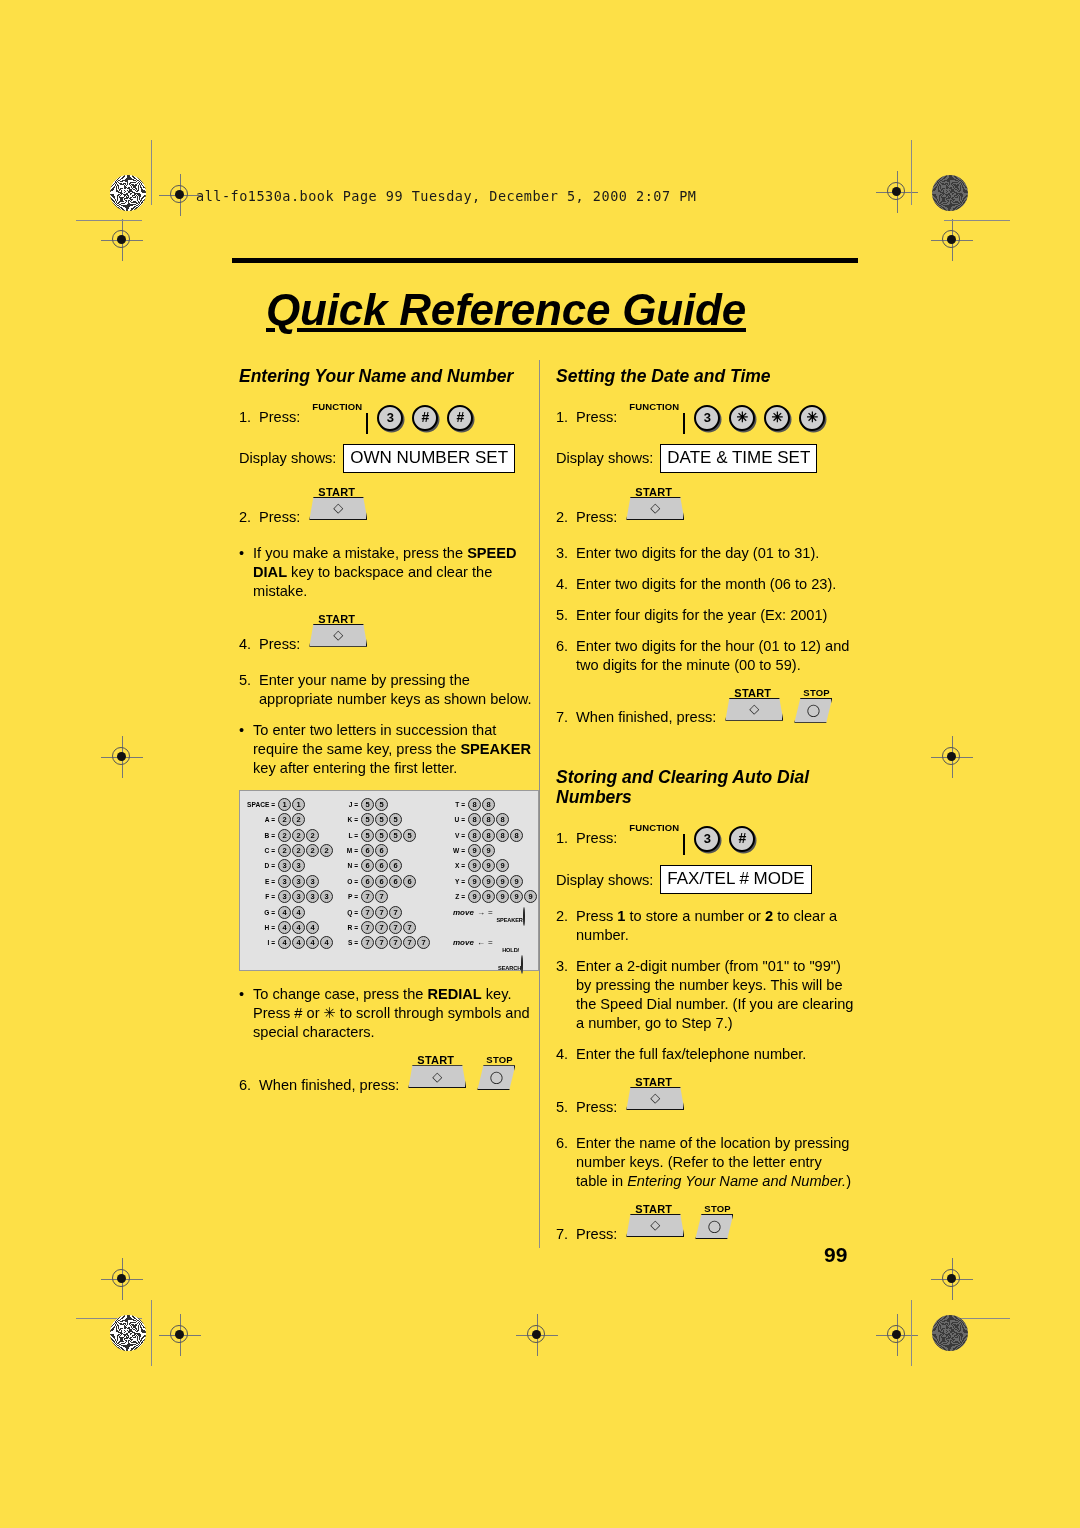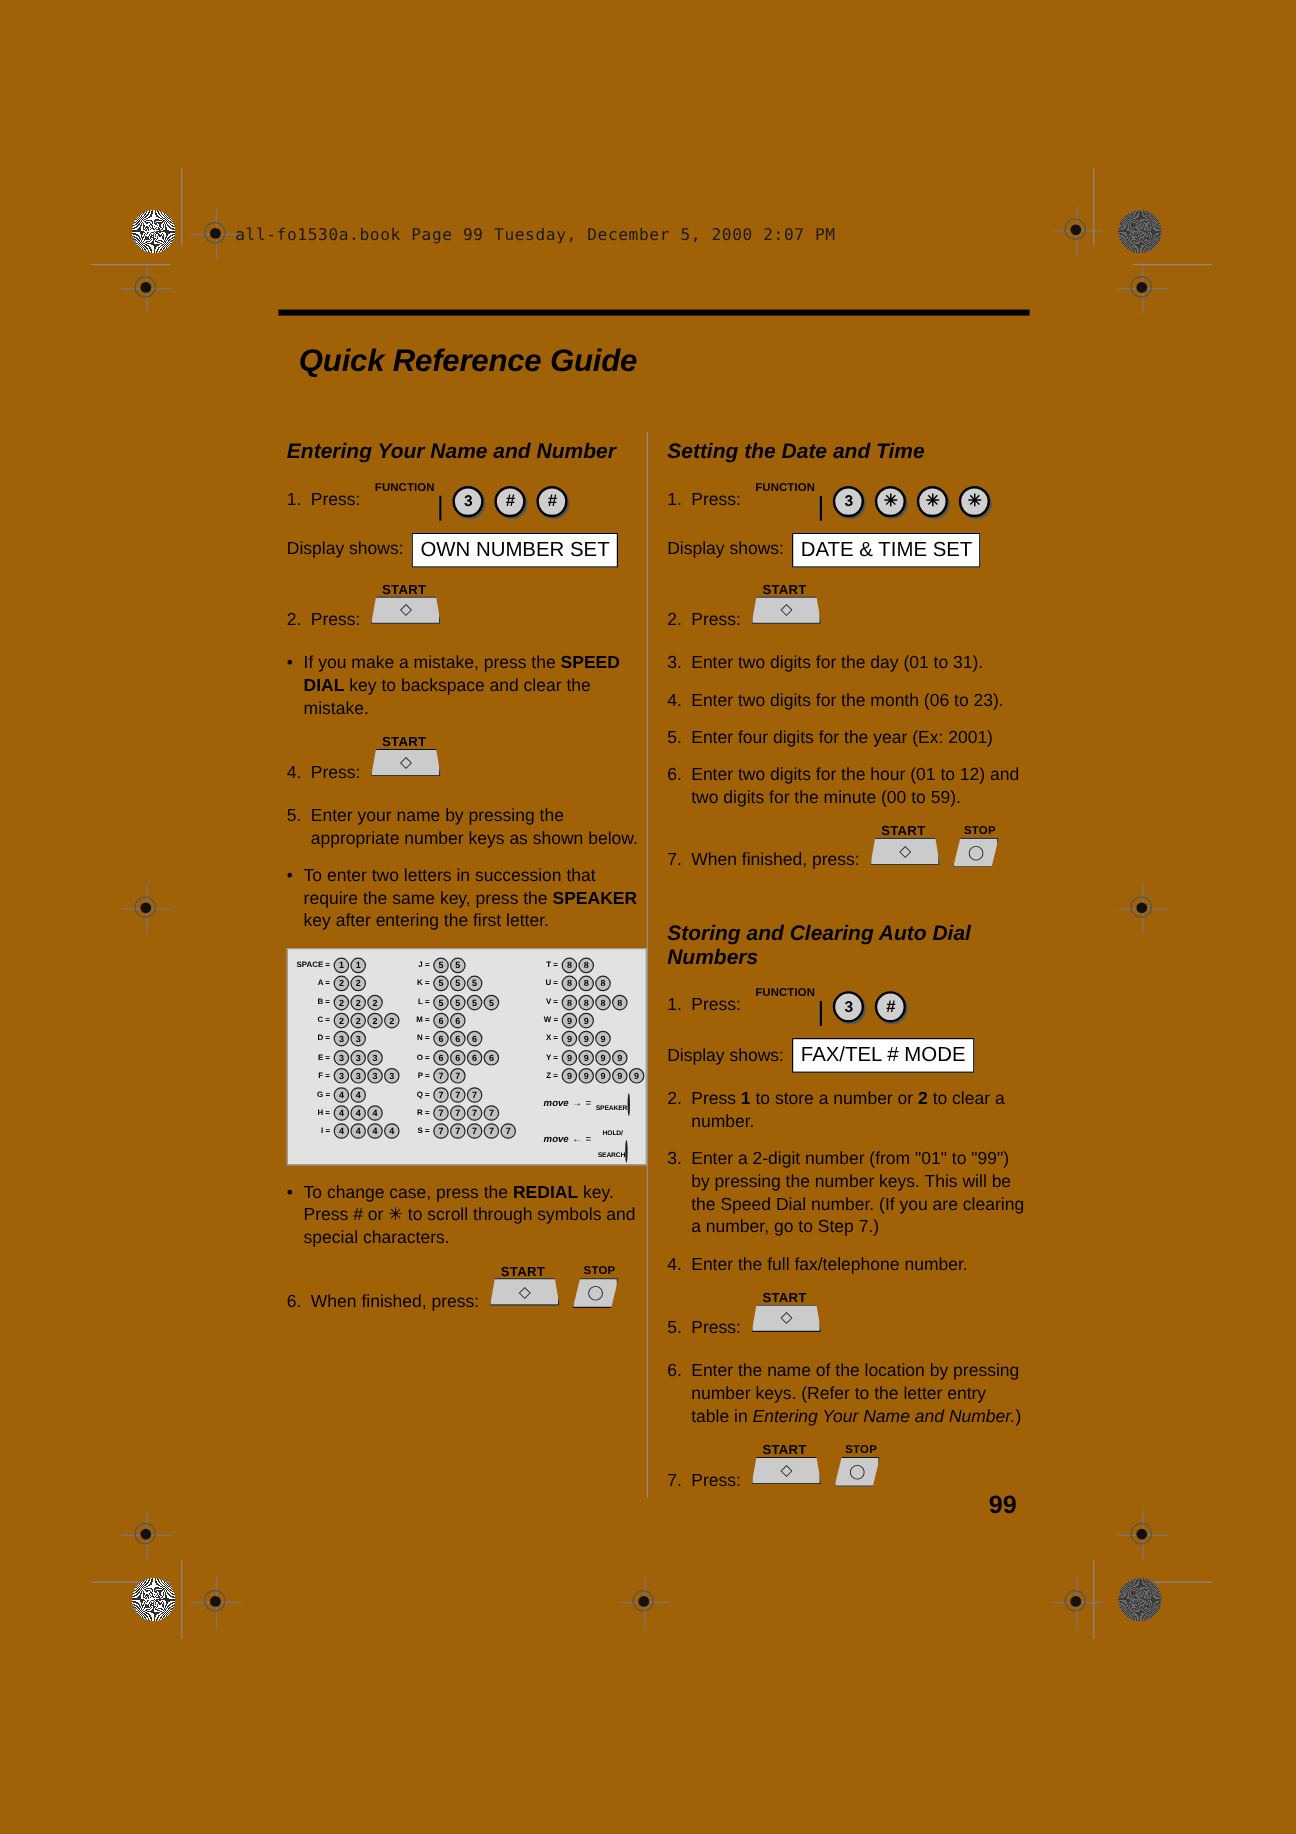--- a/index.html
+++ b/index.html
@@ -8,21 +8,21 @@
     background: #ffffff;
   }
   body {
     font-family: "Liberation Sans", sans-serif;
     color: #000;
   }
   #page {
     position: relative;
     width: 1080px;
     height: 1528px;
-    background: #a16207;
+    background: #fde047;
     overflow: hidden;
   }
 
   
   .regmark {
     position: absolute;
     width: 34px; height: 34px;
   }
   .regmark .ring {
     position: absolute;
@@ -83,26 +83,27 @@
   .rule-top {
     position: absolute;
     left: 232px;
     top: 258px;
     width: 626px;
     height: 5px;
     background: #000;
   }
   .doc-title {
     position: absolute;
-    left: 249px;
+    left: 266px;
     top: 285px;
-    font-size: 26px;
+    font-size: 44px;
     font-weight: bold;
     font-style: italic;
     letter-spacing: -0.2px;
+    text-decoration: underline;
   }
 
   .col-divider {
     position: absolute;
     left: 539px;
     top: 360px;
     width: 1px;
     height: 888px;
     background: #8d8d8d;
   }
@@ -315,21 +316,21 @@
     box-sizing: border-box;
     font-size: 7.5px;
     font-weight: bold;
     display: flex;
     align-items: center;
     justify-content: center;
     flex: none;
   }
   .lt-move {
     display: flex;
-    align-items: center;
+    align-items: flex-start;
     gap: 3px;
     height: 26px;
     margin-top: 4px;
     padding-left: 2px;
   }
   .lt-move .mv {
     font-size: 8px;
     font-style: italic;
     font-weight: bold;
     padding-bottom: 3px;

